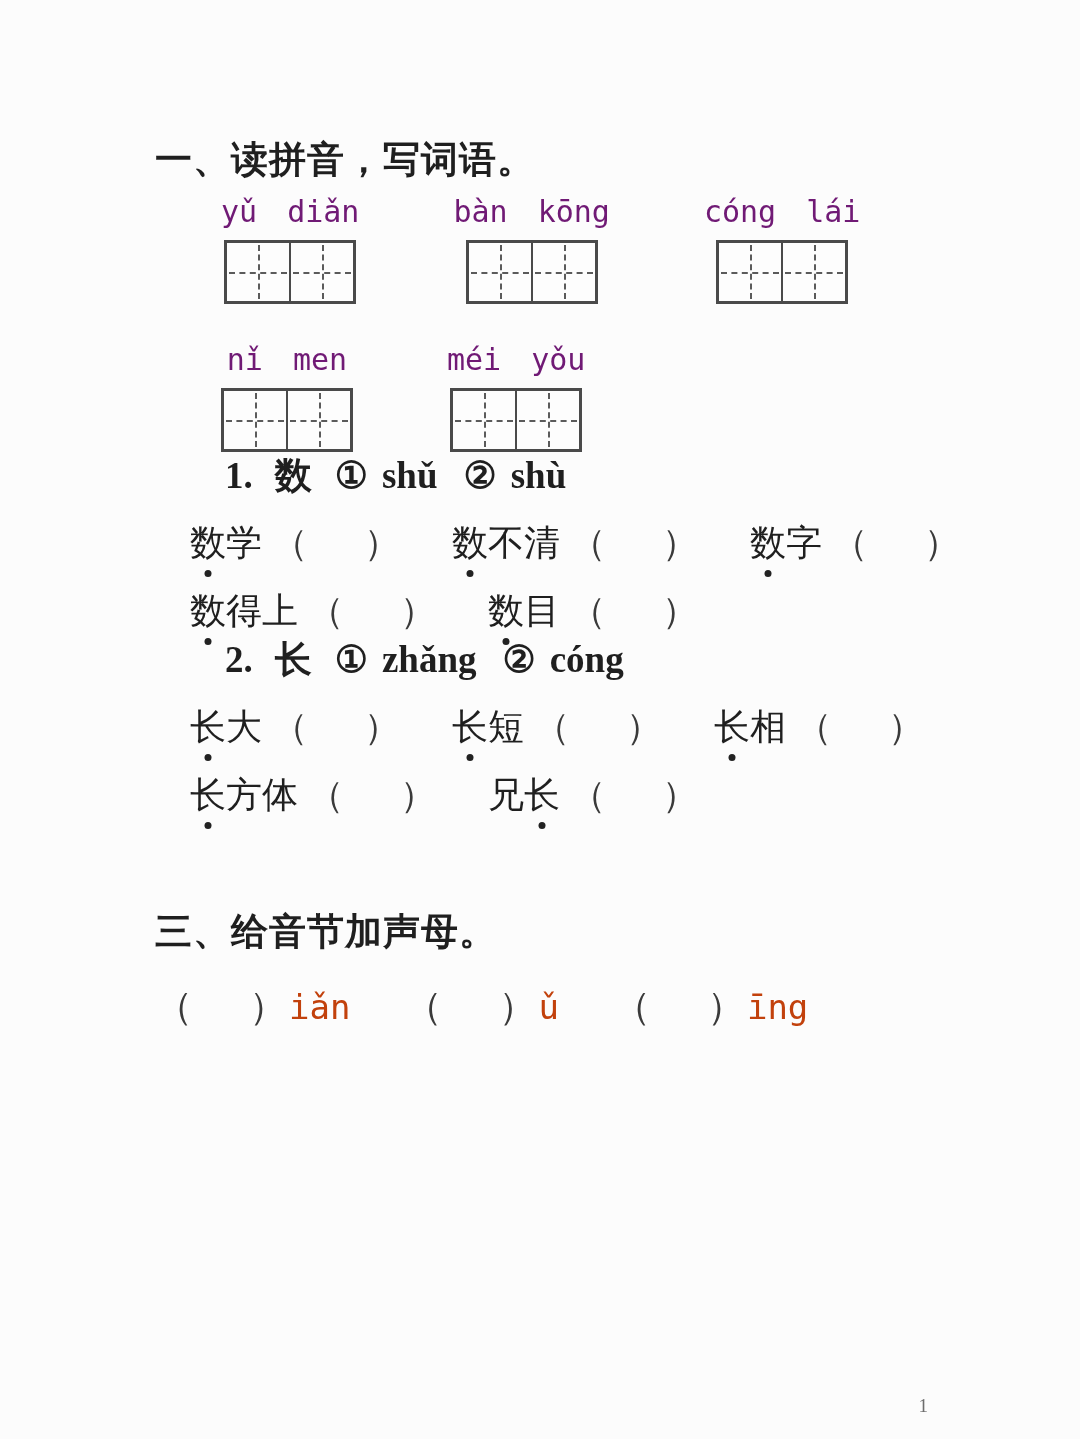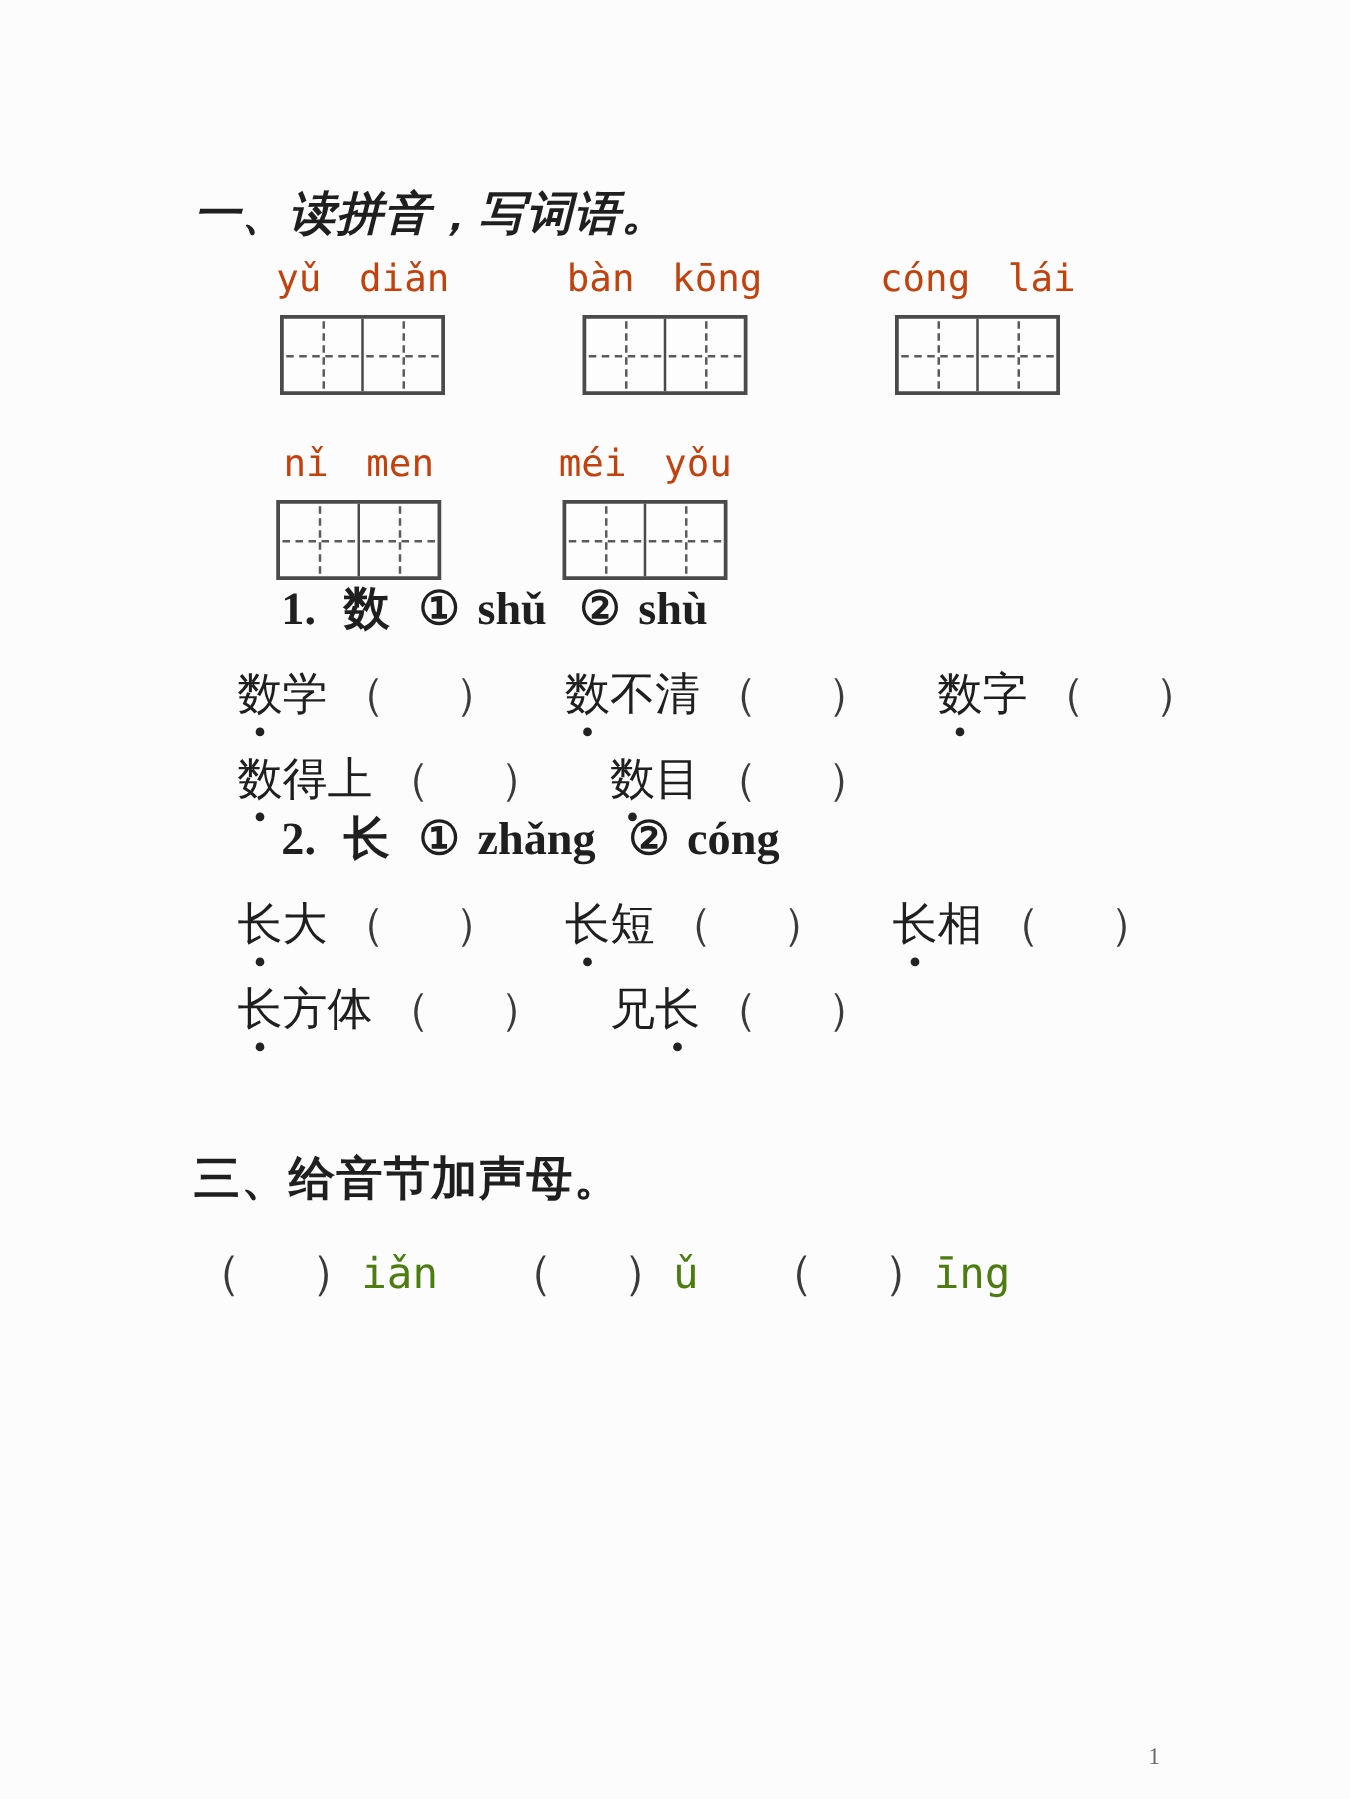--- a/index.html
+++ b/index.html
@@ -15,32 +15,32 @@
     overflow:hidden;
   }
   
   .title{font-weight:700;font-size:40px;line-height:66px;letter-spacing:1px;}
   .title div{white-space:nowrap;}
   
   .sec-h{
     font-size:37px;font-weight:700;line-height:48px;
     margin:0;letter-spacing:1px;white-space:nowrap;
   }
-  .sec-h.h1{margin-top:36px;font-style:italic;}
+  .sec-h.h1{margin-top:24px;}
   .sec-h.h2{margin-top:44px;}
   .sec-h.h3{margin-top:88px;}
   
   .pin-rows{margin-left:66px;}
   .pin-row{display:flex;align-items:flex-start;margin-top:10px;}
   .pin-row + .pin-row{margin-top:38px;}
   .pin-row .pblock + .pblock{margin-left:94px;}
   .pblock{display:flex;flex-direction:column;align-items:center;}
   .pin-label{
     font-family:"DejaVu Sans Mono", monospace;
-    font-size:30px;line-height:36px;color:#c2410c;
+    font-size:30px;line-height:36px;color:#701a75;
     white-space:nowrap;word-spacing:12px;margin-bottom:10px;
   }
   .wbox{display:flex;border:3px solid #4a4a4a;background:#fdfdfd;}
   .wcell{position:relative;width:62px;height:58px;}
   .wcell + .wcell{border-left:2px solid #4a4a4a;}
   .wcell::before{
     content:"";position:absolute;top:2px;bottom:2px;left:50%;
     border-left:2px dashed #5b5b5b;
   }
   .wcell::after{
@@ -71,21 +71,21 @@
   }
   .blank{margin-left:10px;color:#3a3a3a;}
   .blank .gap{display:inline-block;width:56px;}
   
   .s3-row{margin-top:24px;font-size:38px;line-height:52px;display:flex;}
   .s3-item{display:inline-flex;align-items:baseline;}
   .s3-item + .s3-item{margin-left:54px;}
   .s3-row .blank{margin-left:0;}
   .s3-row .final{
     font-family:"DejaVu Sans Mono", monospace;
-    font-size:34px;margin-left:2px;color:#4d7c0f;
+    font-size:34px;margin-left:2px;color:#c2410c;
   }
   
   .pageno{
     position:absolute;right:152px;bottom:22px;
     font-size:19px;color:#6d6d6d;
   }
 </style>
 </head>
 <body>
 

